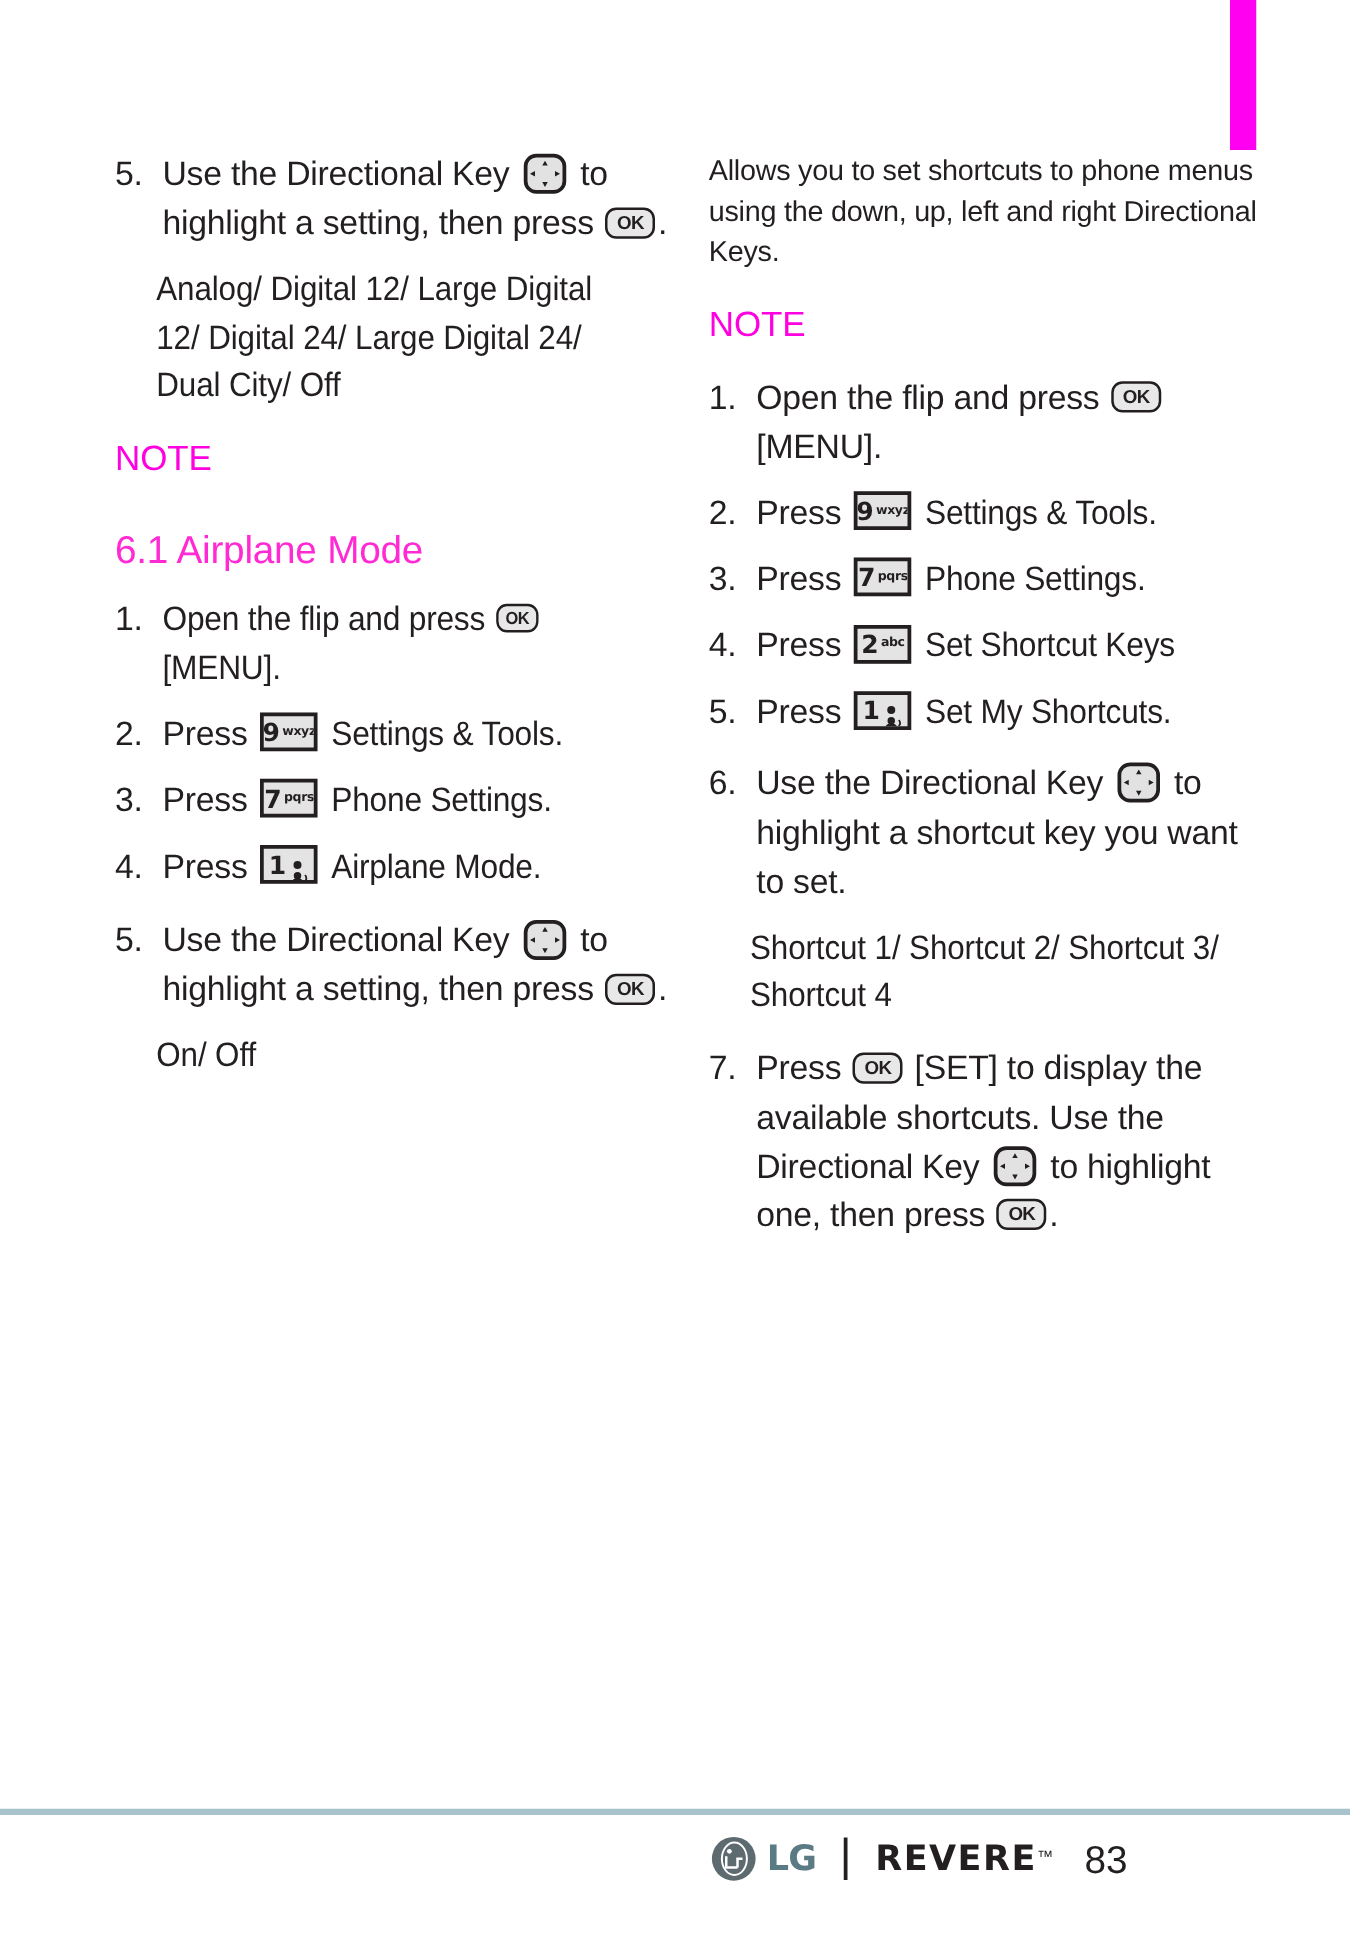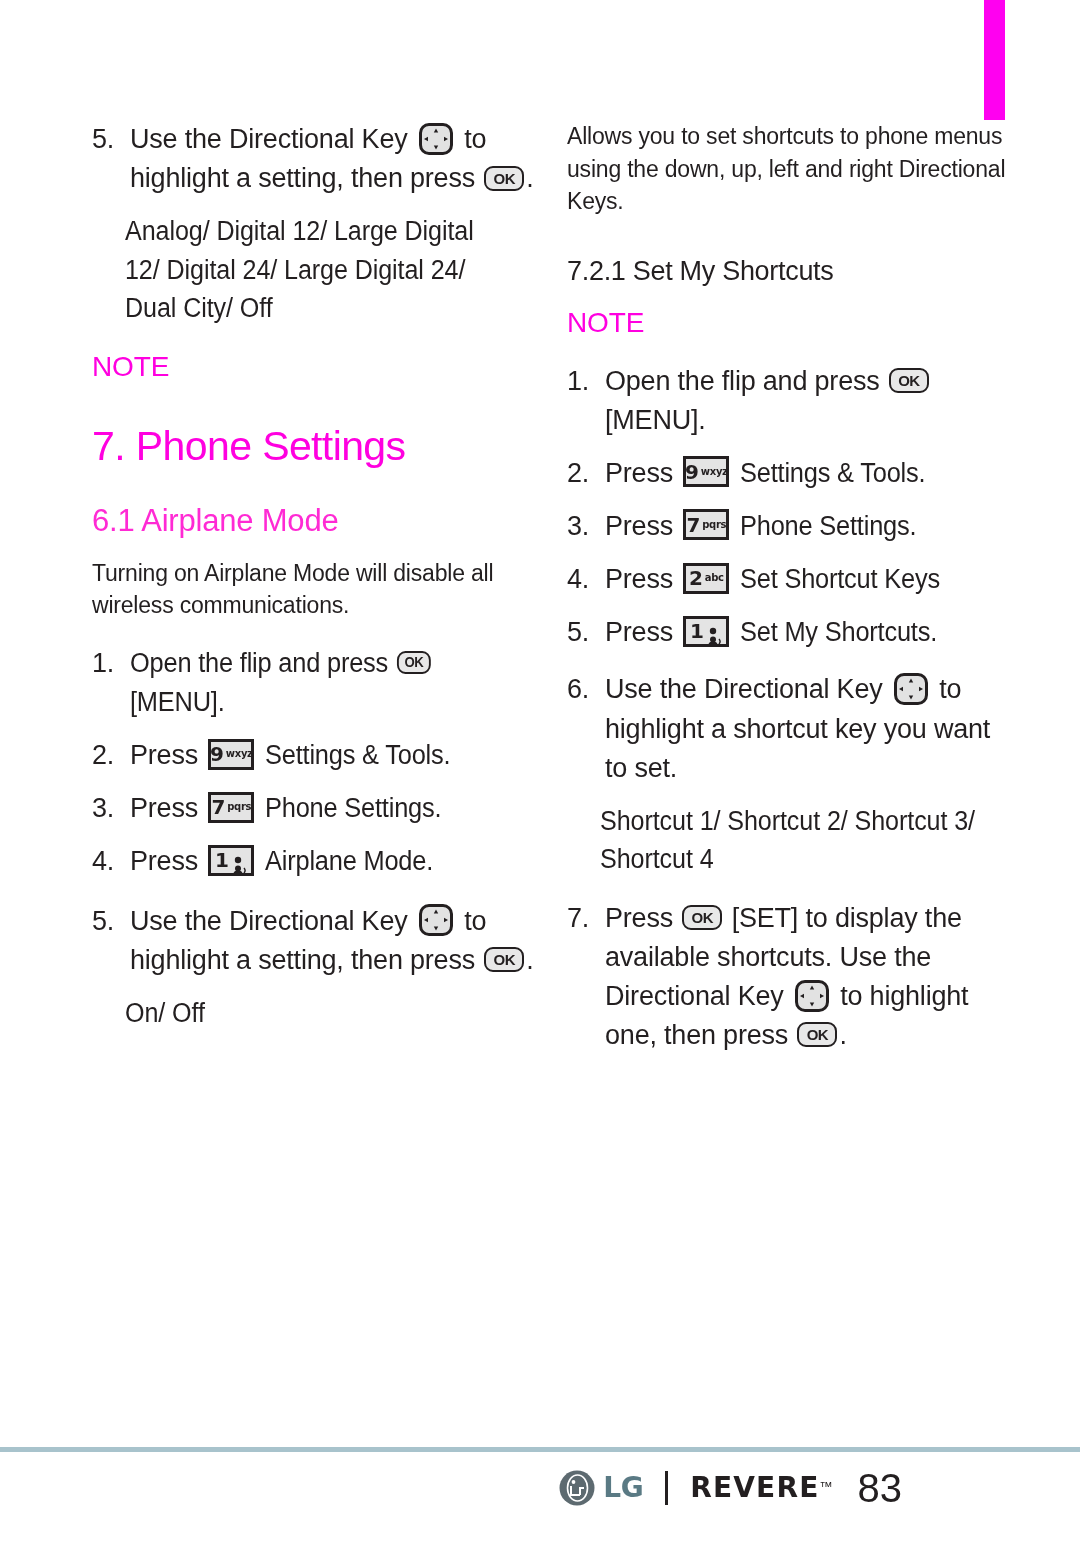--- a/index.html
+++ b/index.html
@@ -248,21 +248,21 @@
     color: #231f20;
     letter-spacing: 1.2px;
     line-height: 1;
   }
   .tm {
     font-size: 13px;
     vertical-align: super;
     letter-spacing: 0;
   }
   .page-num {
-    font-size: 40px;
+    font-size: 31px;
     color: #231f20;
     margin-left: 12px;
     line-height: 1;
   }
 </style>
 </head>
 <body>
 
 <div class="tab-marker"></div>
 
@@ -286,24 +286,22 @@
           <span class="ico ico-ok">OK</span><span>.</span>
         </span>
       </div>
 
       <div class="options indent">Analog/ Digital 12/ Large Digital 12/ Digital 24/ Large Digital 24/ Dual City/ Off</div>
 
       <div class="note">
         <span class="note-label">NOTE</span>
       </div>
 
-      <h1 class="chapter">7. Phone Settings</h1>
 
       <h2 class="section">6.1 Airplane Mode</h2>
-      <p class="body">Turning on Airplane Mode will disable all wireless communications.</p>
 
       <div class="step">
         <span class="num">1.</span>
         <span class="txt cond"><span>Open the flip and press</span>
           <span class="ico ico-ok small">OK</span>
           <span>[MENU].</span>
         </span>
       </div>
 
       <div class="step">
@@ -360,21 +358,20 @@
         </span>
       </div>
 
       <div class="options indent">On/ Off</div>
     </div>
 
     <div class="col">
 
       <p class="body">Allows you to set shortcuts to phone menus using the down, up, left and right Directional Keys.</p>
 
-      <h3 class="subsection">7.2.1 Set My Shortcuts</h3>
 
       <div class="note">
         <span class="note-label">NOTE</span>
       </div>
 
       <div class="step">
         <span class="num">1.</span>
         <span class="txt"><span>Open the flip and press</span>
           <span class="ico ico-ok">OK</span>
           <span>[MENU].</span>

